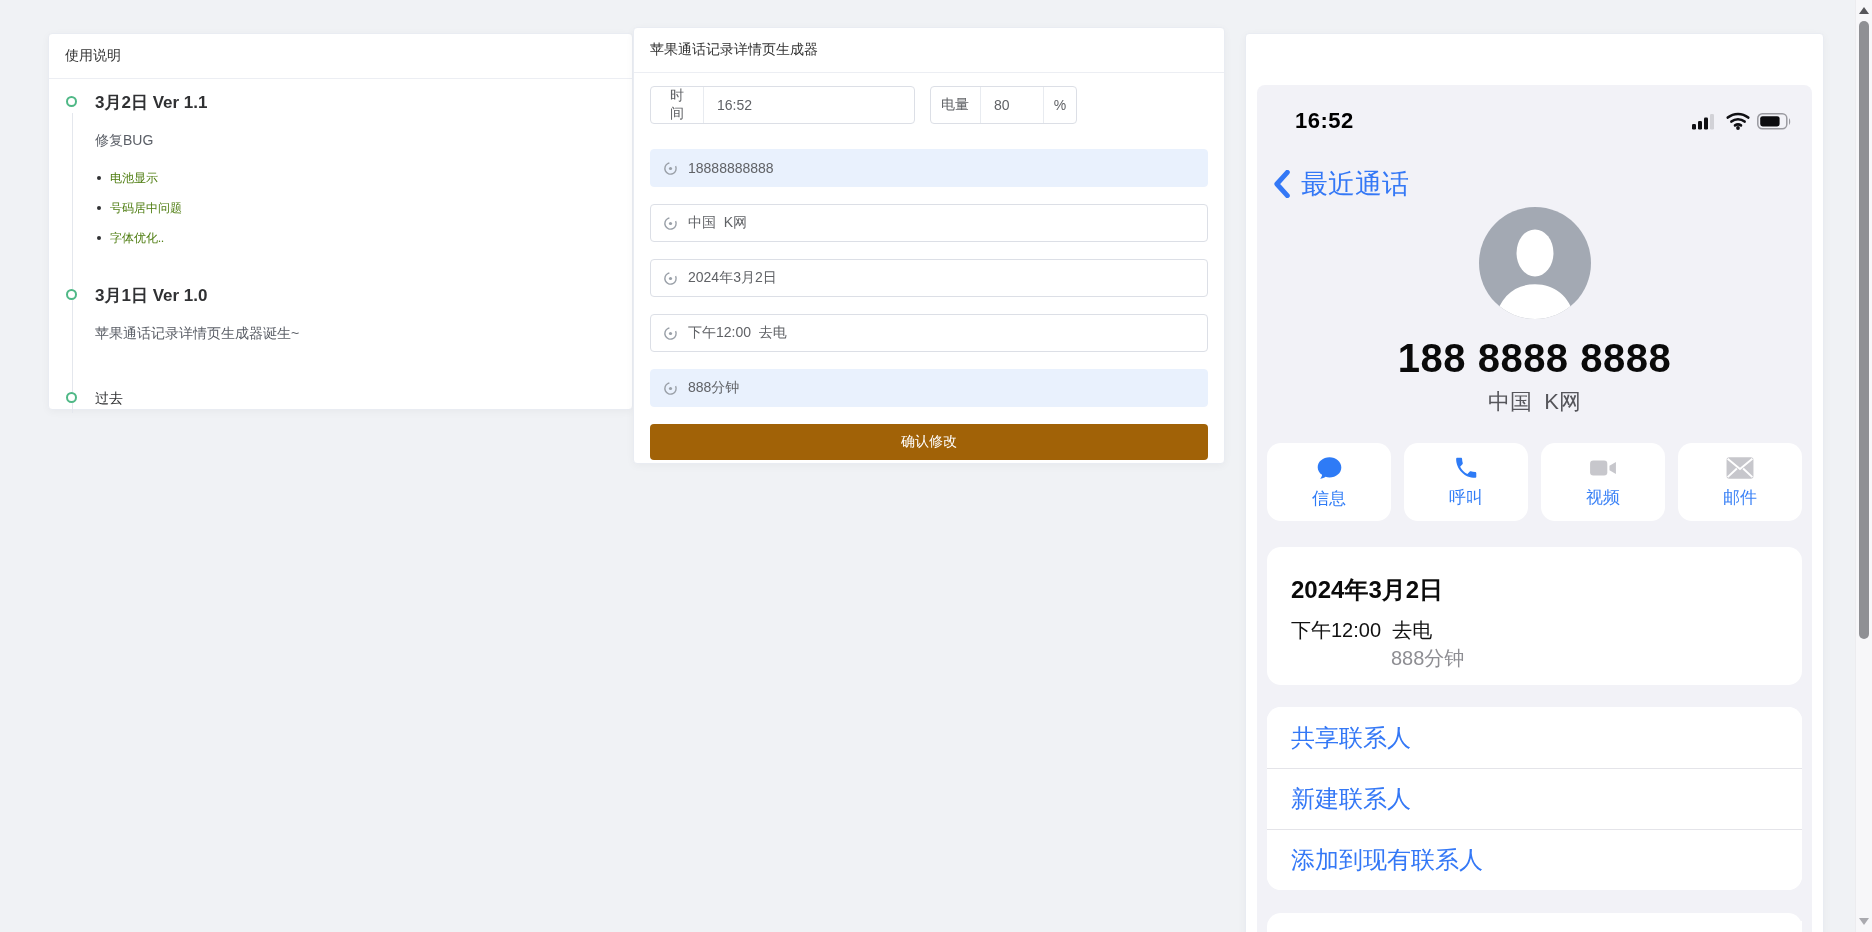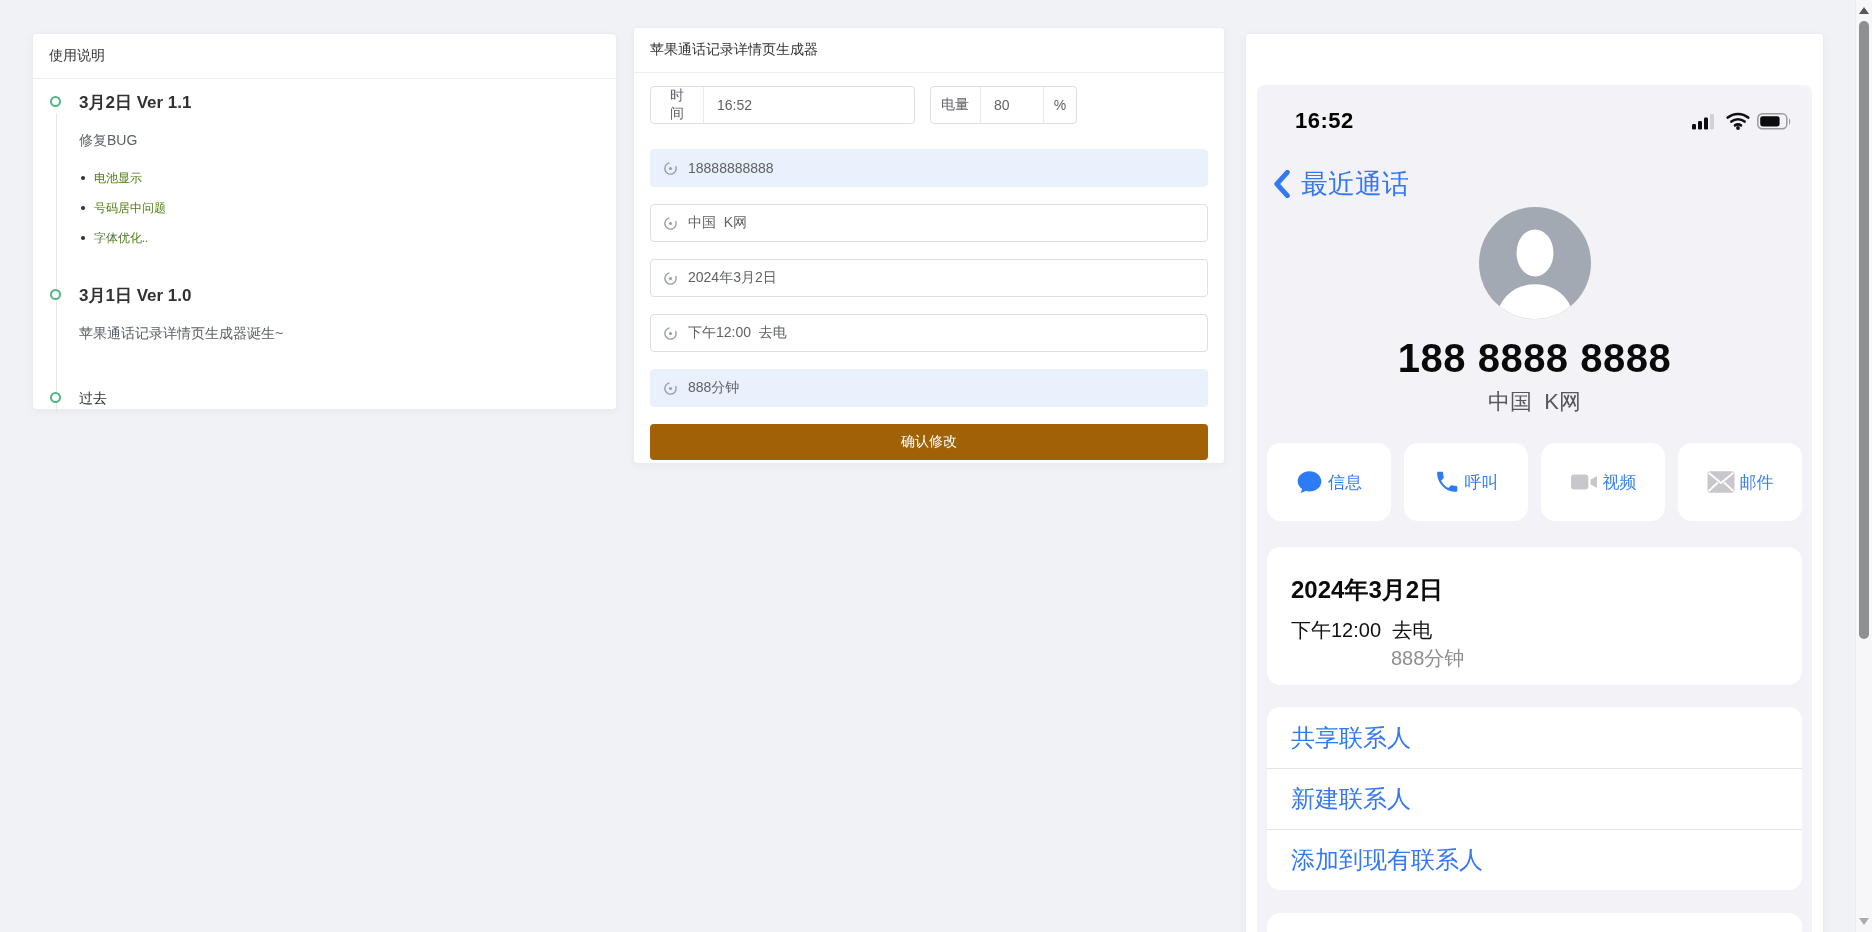--- a/index.html
+++ b/index.html
@@ -21,21 +21,21 @@
     box-shadow: 0 2px 8px rgba(0,0,0,.04);
   }
   .card-header {
     padding: 13px 16px;
     border-bottom: 1px solid #eceef3;
     font-size: 14px;
     color: #333;
   }
 
   
-  #usage-card { left: 32px; top: 33px; width: 585px; height: 377px; }
+  #usage-card { left: 48px; top: 33px; width: 585px; height: 377px; }
   .tl { padding: 14px 16px 16px 16px; }
   .tl-item { position: relative; padding-left: 30px; }
   .tl-node {
     position: absolute; left: 1px; top: 3px;
     width: 11px; height: 11px; border: 2px solid #4fb886;
     border-radius: 50%; background: #fff; z-index: 1;
   }
   .tl-line {
     position: absolute; left: 7px; top: 20px; bottom: -24px;
     width: 1px; background: #e4e7ed;
@@ -104,21 +104,21 @@
   .avatar { display: block; margin: 8px auto 0 auto; width: 112px; height: 112px; }
   .phone-number {
     margin-top: 18px; text-align: center;
     font-size: 40px; font-weight: 600; color: #0a0a0a; line-height: 42px; letter-spacing: .5px;
   }
   .carrier { margin-top: 12px; text-align: center; font-size: 22px; color: #56565b; line-height: 22px; }
 
   .actions { display: flex; gap: 13px; margin-top: 30px; }
   .action-btn {
     flex: 1; height: 78px; background: #fff; border-radius: 14px; border: none; cursor: pointer;
-    display: flex; flex-direction: row; align-items: center; justify-content: center; gap: 5px;
+    display: flex; flex-direction: column; align-items: center; justify-content: center; gap: 5px;
     font-family: inherit;
   }
   .action-btn .a-label { font-size: 17px; font-weight: 500; }
   .action-btn.on .a-label { color: #2e7bf6; }
   .action-btn.off .a-label { color: #3b82f6; }
 
   .record-card {
     margin-top: 26px; background: #fff; border-radius: 14px; height: 138px;
     padding: 30px 24px 0 24px;
   }

